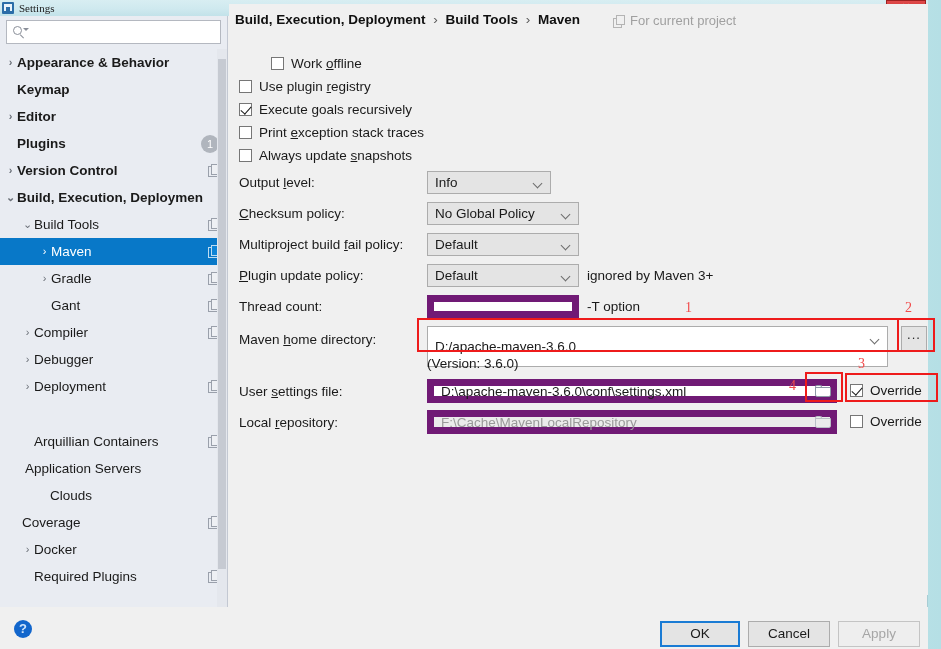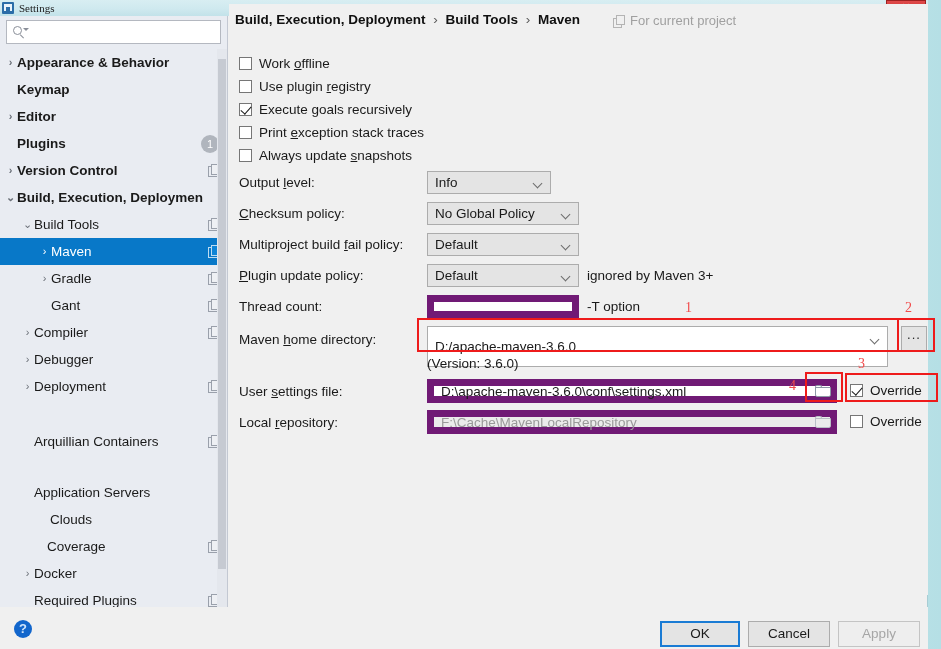--- a/index.html
+++ b/index.html
@@ -366,29 +366,29 @@
         <div class="tnode" style="padding-left: 21px;">
           <span class="tw">›</span>
           <span class="tlbl">Deployment</span>
           <span class="tcopy"></span>
         </div>
         <div class="tnode" style="padding-left: 21px; margin-top: 28px;">
           <span class="tw"></span>
           <span class="tlbl">Arquillian Containers</span>
           <span class="tcopy"></span>
         </div>
-        <div class="tnode" style="padding-left: 21px; margin-top: 24px;">
+        <div class="tnode" style="padding-left: 12px;">
           <span class="tw"></span>
           <span class="tlbl">Application Servers</span>
         </div>
         <div class="tnode" style="padding-left: 37px; justify-content: flex-end;">
           <span class="tw"></span>
           <span class="tlbl">Clouds</span>
         </div>
-        <div class="tnode" style="padding-left: 34px;">
+        <div class="tnode" style="padding-left: 9px;">
           <span class="tw"></span>
           <span class="tlbl">Coverage</span>
           <span class="tcopy"></span>
         </div>
         <div class="tnode" style="padding-left: 21px;">
           <span class="tw">›</span>
           <span class="tlbl">Docker</span>
         </div>
         <div class="tnode" style="padding-left: 21px;">
           <span class="tw"></span>
@@ -410,21 +410,21 @@
       <span class="sep">›</span>
       <span>Maven</span>
     </div>
 
     <div id="forproj">
       <span class="pic"></span>
       <span>For current project</span>
     </div>
 
     <div id="cbwrap">
-        <div class="cbrow" style="top: 52px;">
+        <div class="cbrow" style="top: 52px; margin-left: 32px;">
           <span class="cbox"></span>
           <span><span>Work </span><span class="mn">o</span><span>ffline</span></span>
         </div>
         <div class="cbrow" style="top: 75px;">
           <span class="cbox"></span>
           <span><span>Use plugin </span><span class="mn">r</span><span>egistry</span></span>
         </div>
         <div class="cbrow" style="top: 98px;">
           <span class="cbox on"></span>
           <span><span>Execute goals recursively</span><span class="mn"></span><span></span></span>

